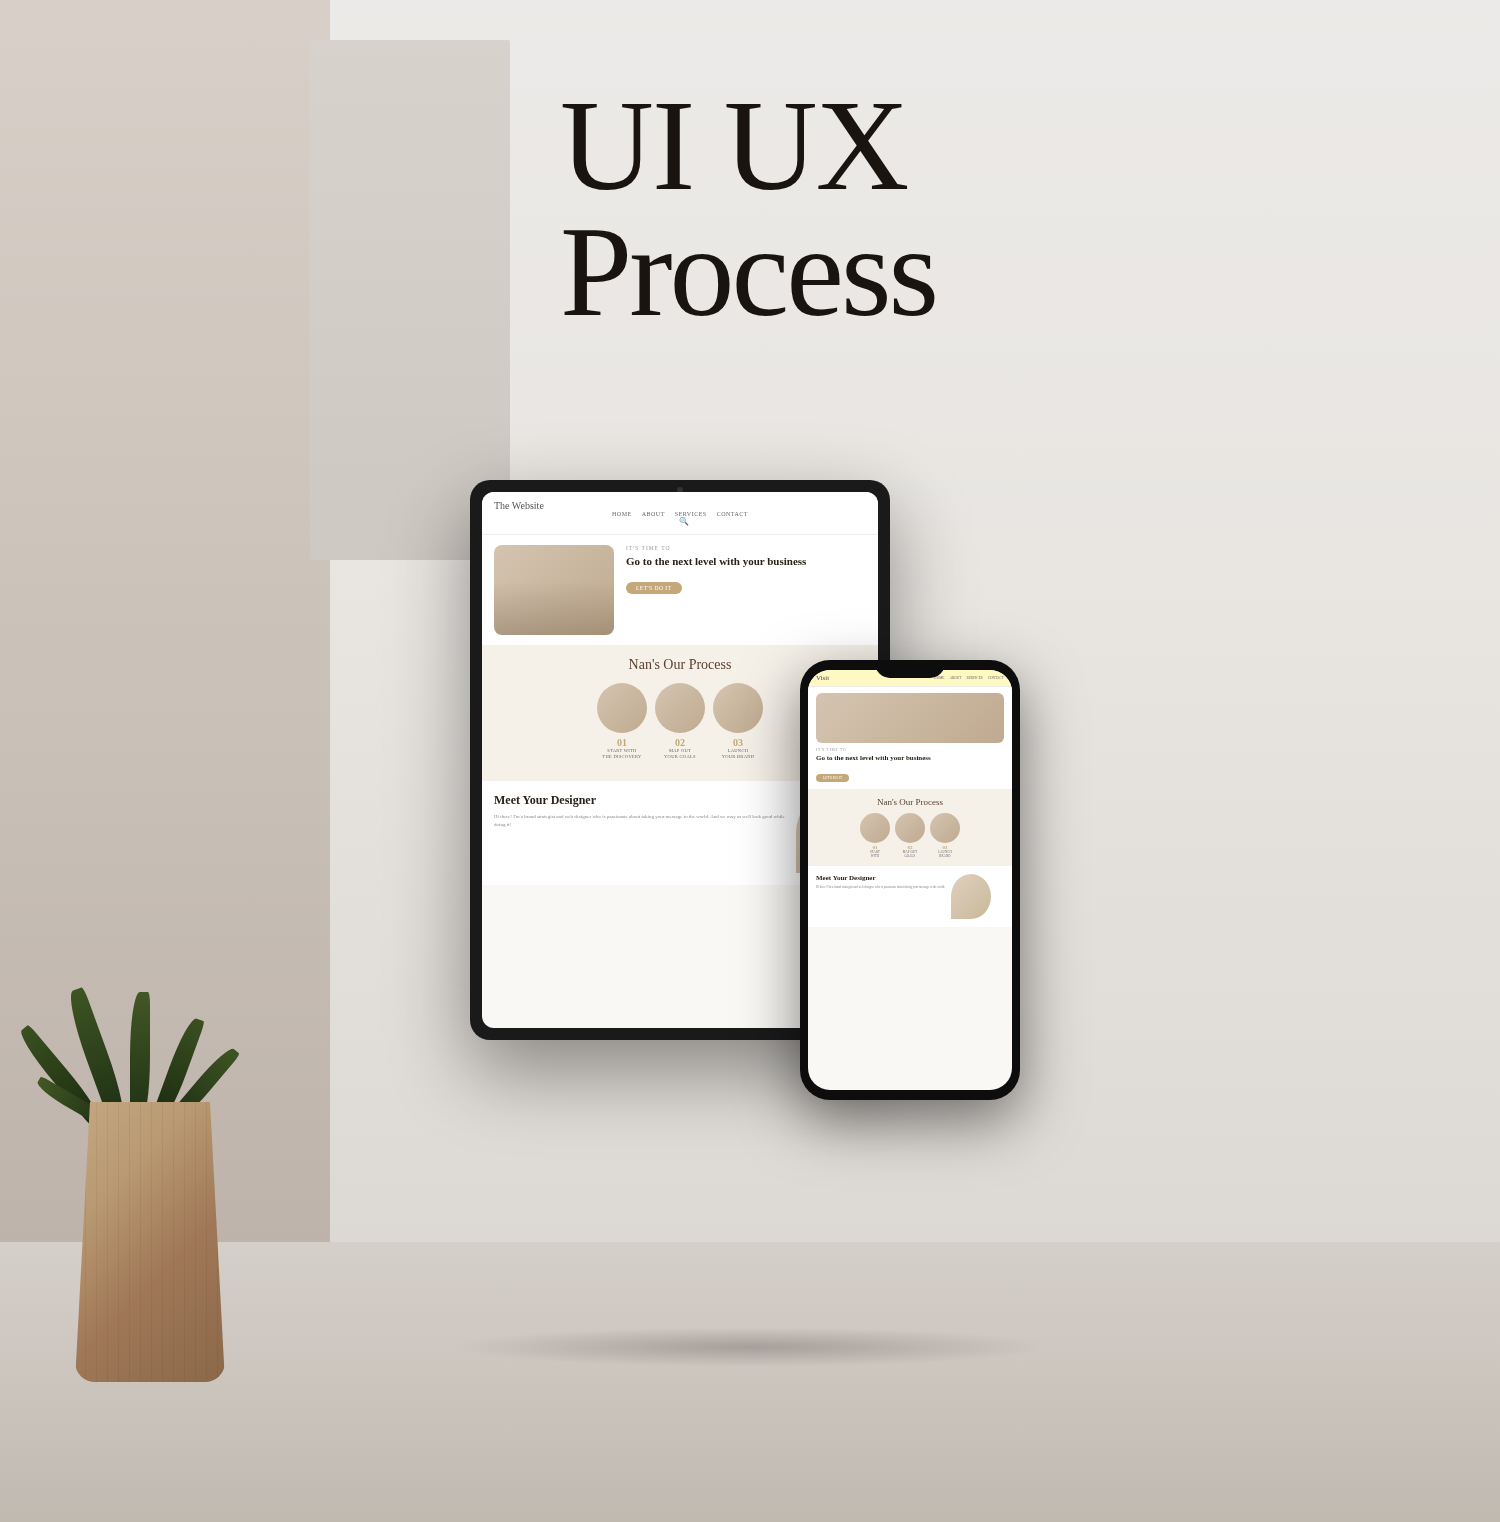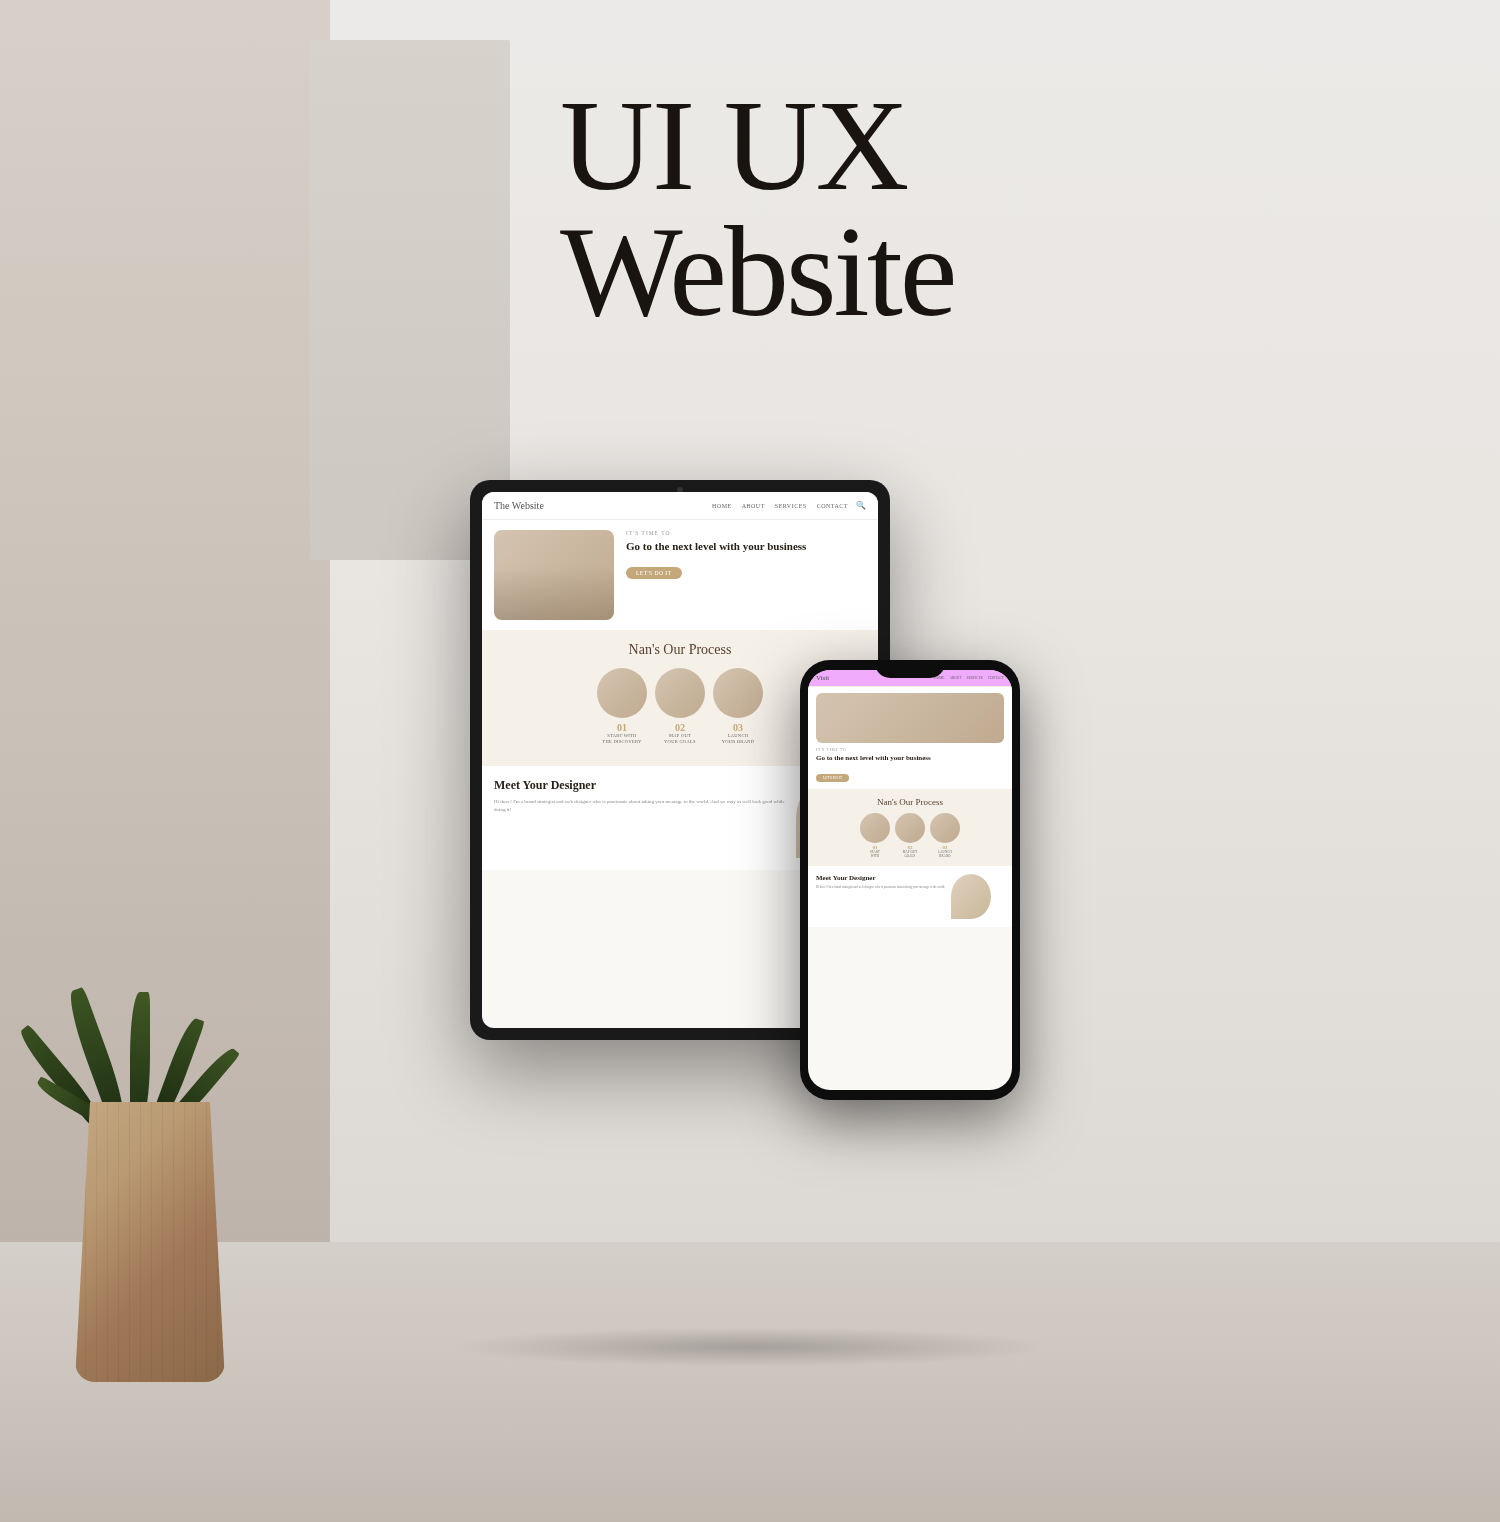--- a/index.html
+++ b/index.html
@@ -233,20 +233,21 @@
       position: relative;
     }
 
     
     .website-nav {
       display: flex;
       align-items: center;
       padding: 8px 12px;
       border-bottom: 1px solid #f0ece8;
       background: #fff;
+      flex-direction: column;
     }
 
     .website-logo {
       font-family: 'Brush Script MT', cursive;
       font-size: 10px;
       color: #555;
       margin-right: auto;
     }
 
     .website-nav-items {
@@ -438,21 +439,21 @@
       border-radius: 22px;
       overflow: hidden;
       position: relative;
     }
 
     
     .phone-nav {
       display: flex;
       align-items: center;
       padding: 4px 8px;
-      background: #f0abfc;
+      background: #fef9c3;
       font-size: 4px;
       gap: 5px;
       border-bottom: 0.5px solid #f0ece8;
     }
 
     .phone-logo {
       font-family: 'Brush Script MT', cursive;
       font-size: 7px;
       color: #555;
     }
@@ -603,21 +604,21 @@
       <div class="leaf leaf-3"></div>
       <div class="leaf leaf-4"></div>
       <div class="leaf leaf-5"></div>
       <div class="leaf leaf-6"></div>
     </div>
     <div class="plant-pot"></div>
   </div>
 
   <div class="title-container">
     <div class="title-line1">UI UX</div>
-    <div class="title-line2">Website</div>
+    <div class="title-line2">Process</div>
   </div>
 
   <div class="device-shadow"></div>
 
   <div class="tablet-mockup">
     <div class="tablet-body">
       <div class="tablet-camera"></div>
       <div class="tablet-screen">
 
         <div class="website-nav">

